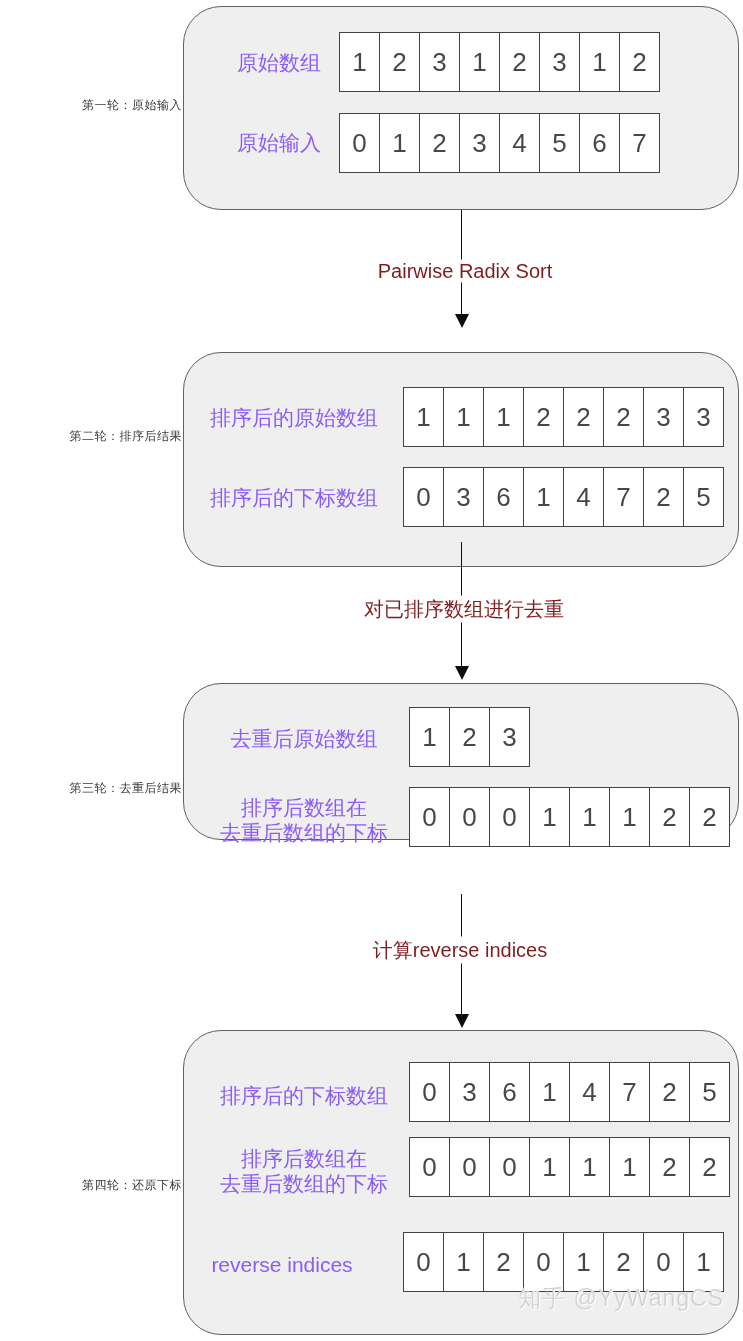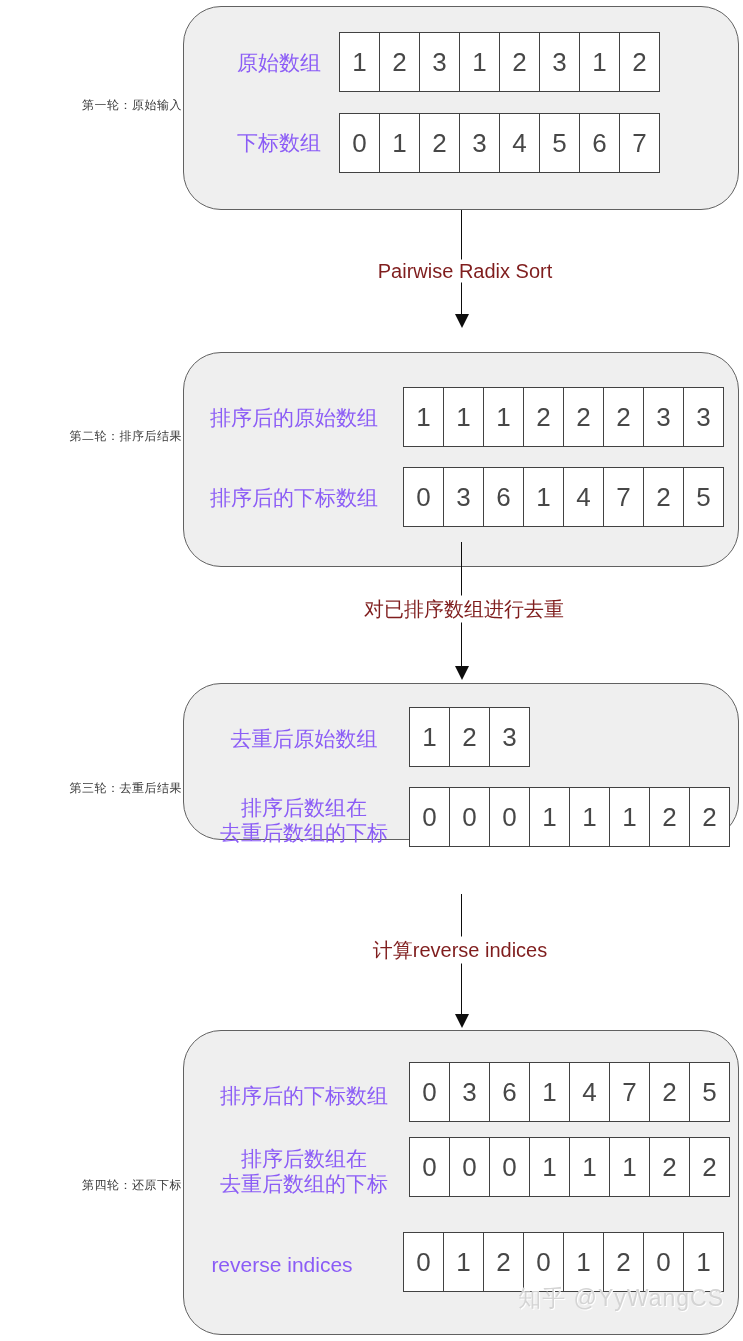--- a/index.html
+++ b/index.html
@@ -105,21 +105,21 @@
     <div class="cells" style="left:155px;top:25px">
         <span class="cell">1</span>
         <span class="cell">2</span>
         <span class="cell">3</span>
         <span class="cell">1</span>
         <span class="cell">2</span>
         <span class="cell">3</span>
         <span class="cell">1</span>
         <span class="cell">2</span>
       </div>
-    <div class="row-label" style="left:20px;width:150px;top:135px">下标数组</div>
+    <div class="row-label" style="left:20px;width:150px;top:135px">原始输入</div>
     <div class="cells" style="left:155px;top:106px">
         <span class="cell">0</span>
         <span class="cell">1</span>
         <span class="cell">2</span>
         <span class="cell">3</span>
         <span class="cell">4</span>
         <span class="cell">5</span>
         <span class="cell">6</span>
         <span class="cell">7</span>
       </div>

